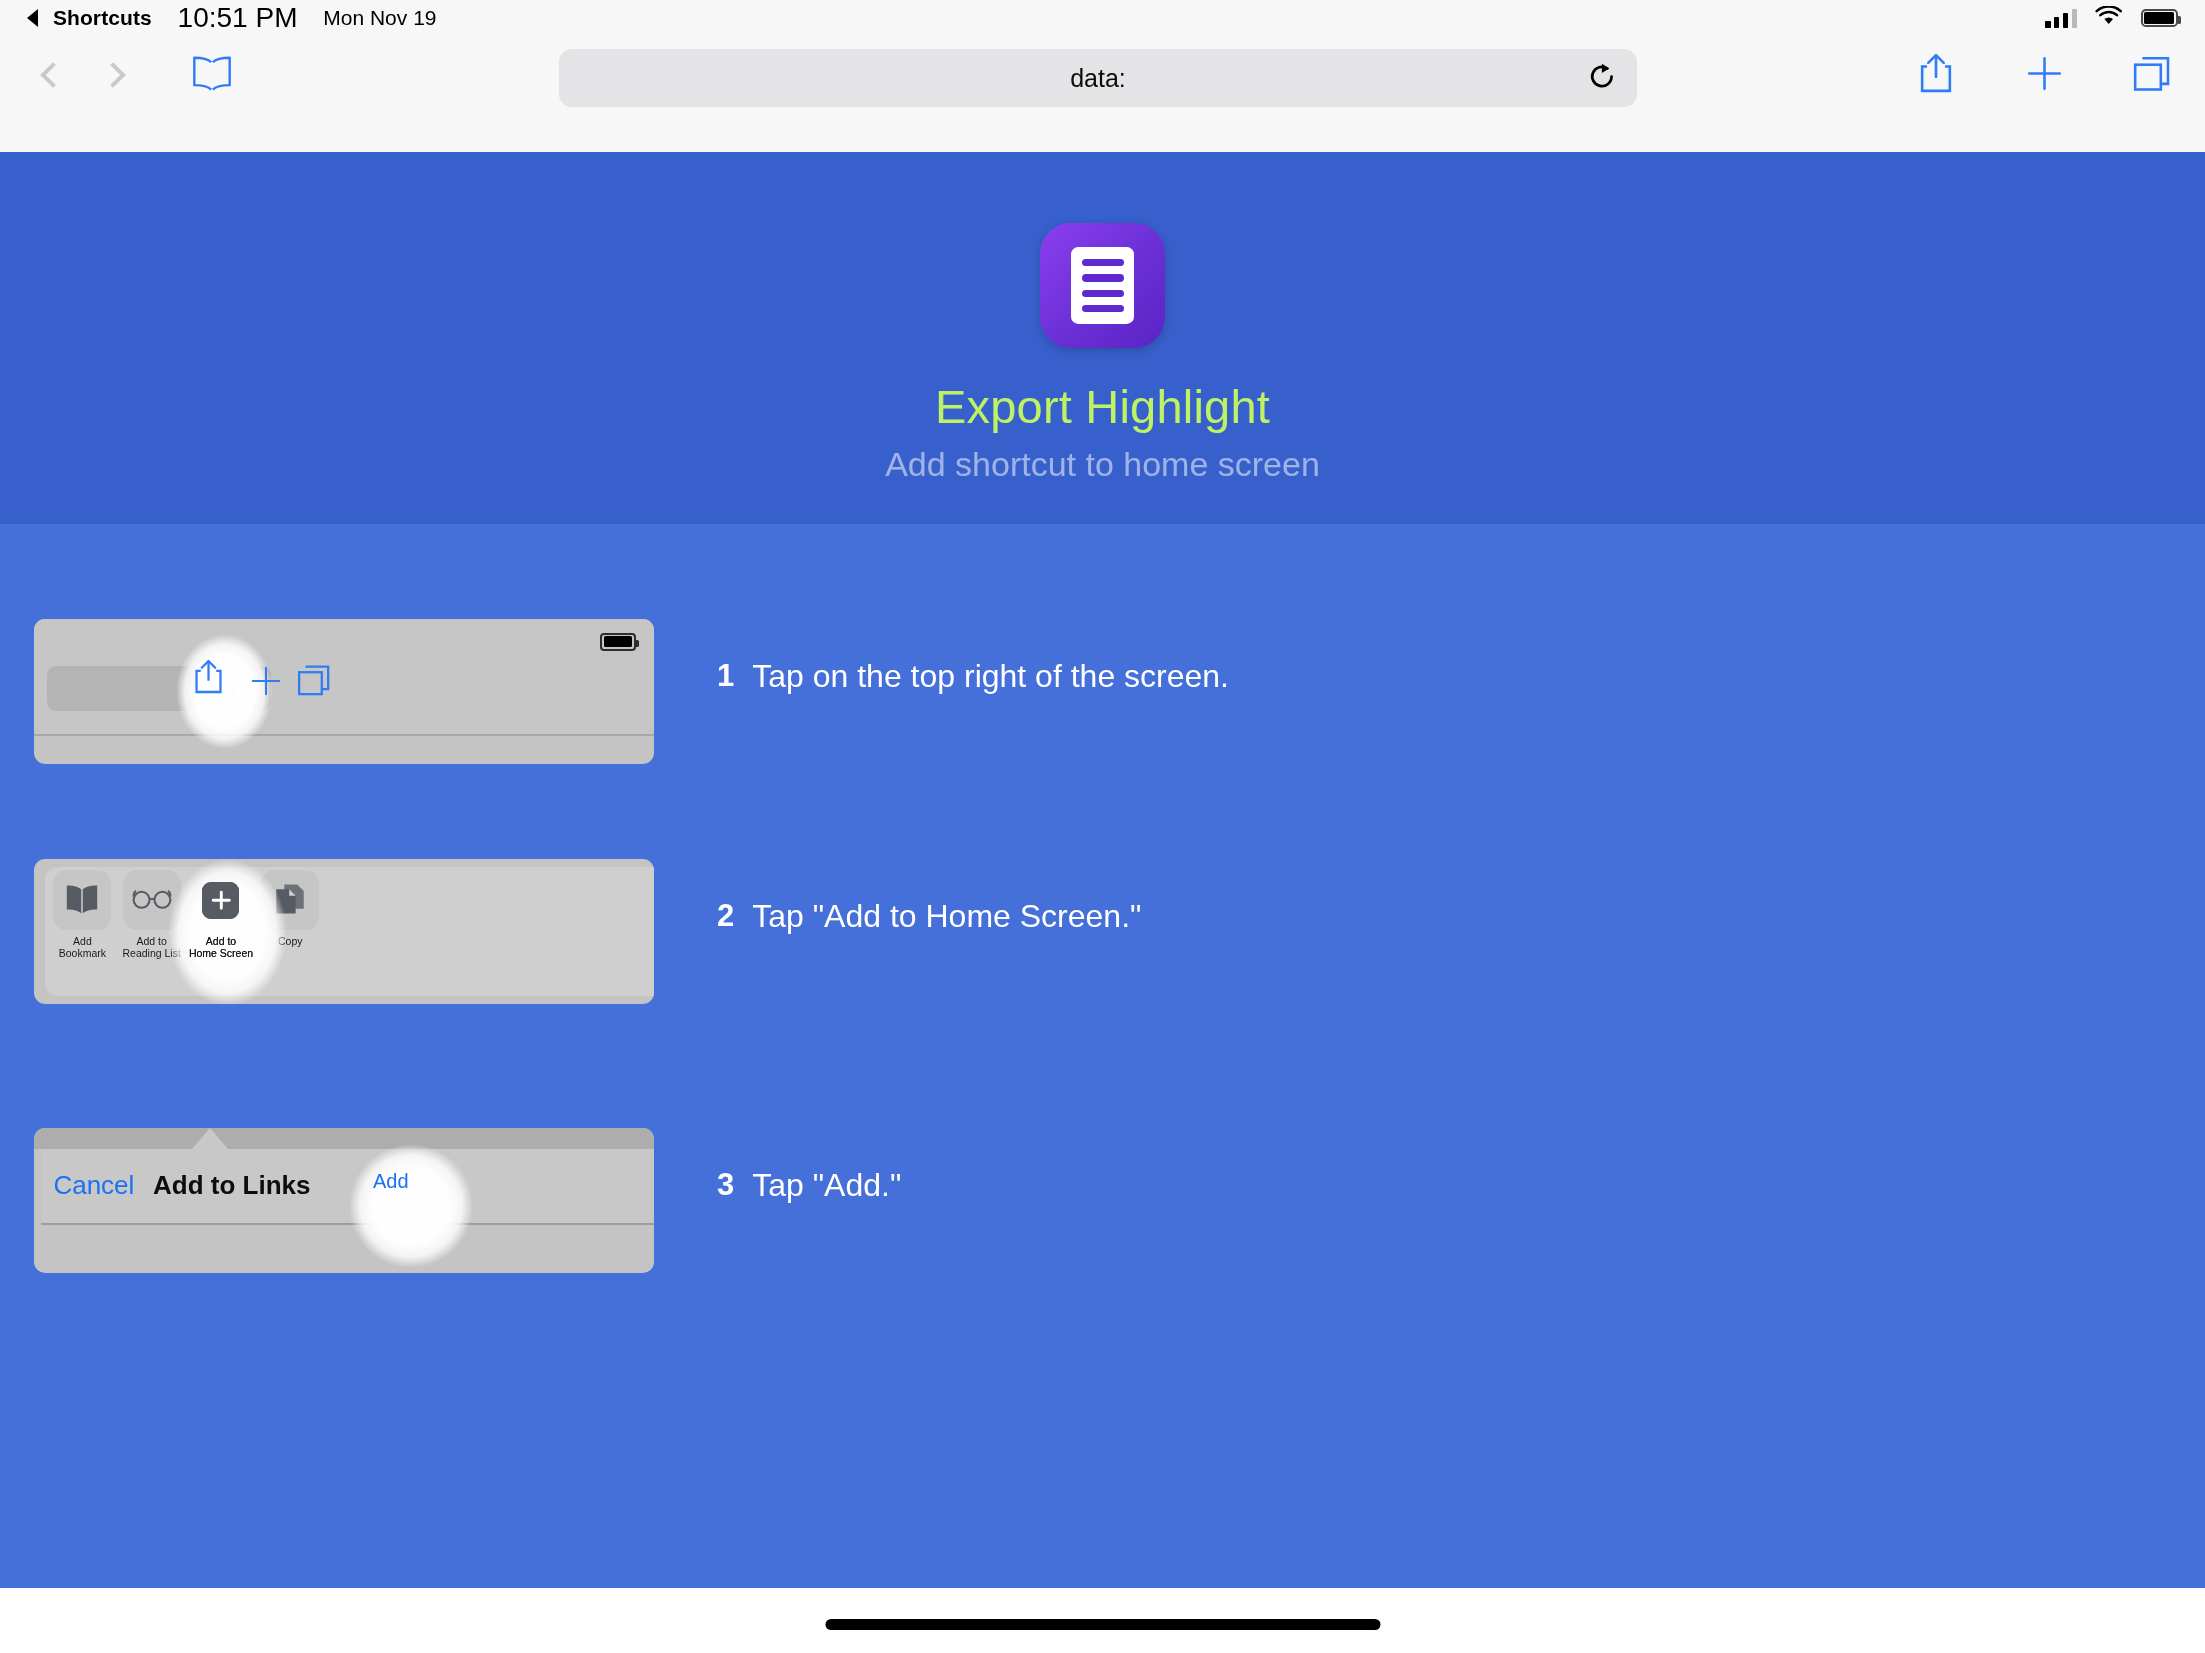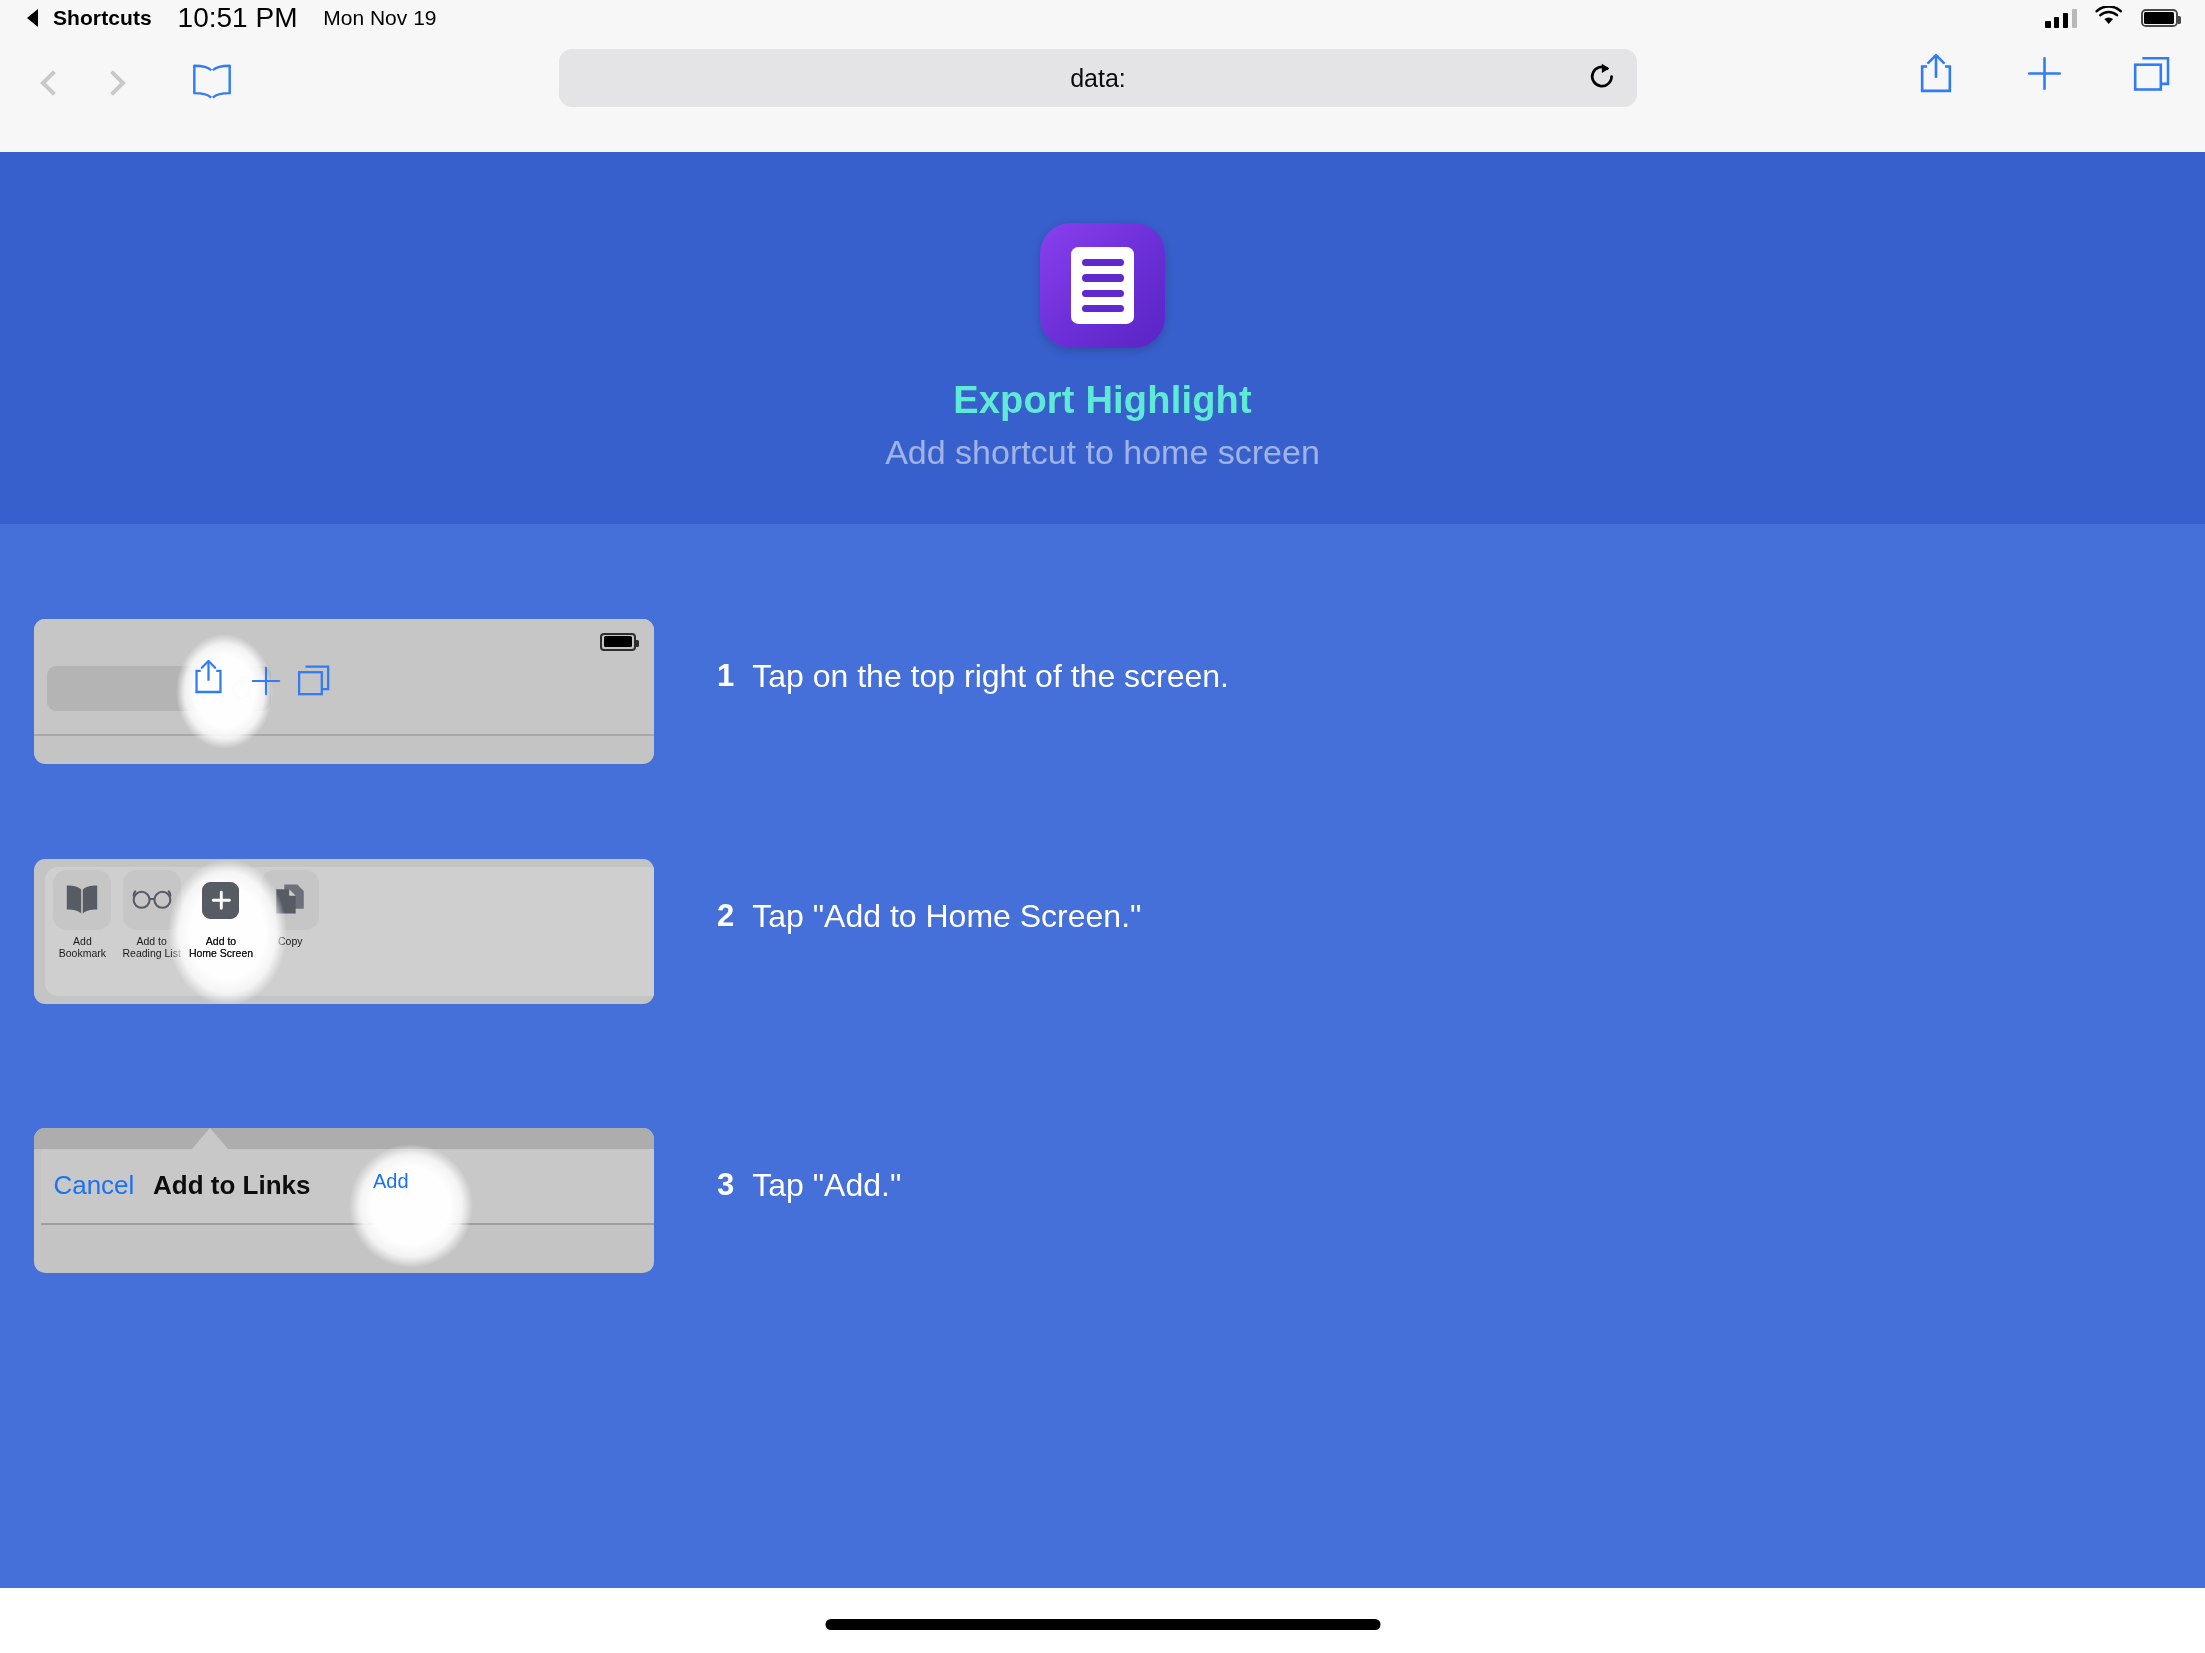--- a/index.html
+++ b/index.html
@@ -39,21 +39,21 @@
   .batt i{ display:block; width:100%; height:100%; background:#000; border-radius:1.6px;}
   .batt:after{ content:""; position:absolute; right:-5.7px; top:5.7px; width:3.2px;height:7.3px;
     background:#4a4a4a; border-radius:0 1.6px 1.6px 0;}
 
   
   .chrome{
     position:absolute; top:36px; left:0; width:2205px; height:115px;
     background:#f7f7f7;
   }
   .chrome-row{
-    position:relative; height:77px; display:flex; align-items:flex-end;
+    position:relative; height:77px; display:flex; align-items:center;
   }
   .nav-btn{
     width:60px;height:60px; display:flex;align-items:center;justify-content:center;
   }
   .nav-btn.first{ margin-left:22.6px; }
   .chev{ width:18px;height:18px; border-left:4px solid #c9c9c9; border-bottom:4px solid #c9c9c9;}
   .chev.left{ transform:rotate(45deg); }
   .chev.right{ transform:rotate(-135deg); }
   .book-btn{ margin-left:37px; width:65px;height:60px; display:flex;align-items:center;justify-content:center;}
 
@@ -100,21 +100,21 @@
     background:linear-gradient(135deg,#8b3ff0 0%,#6a2fd6 55%,#5a24c4 100%);
     display:flex;align-items:center;justify-content:center;
     box-shadow:0 2.4px 8px rgba(0,0,0,.18);
   }
   .doc{
     width:63px; height:77px; background:#fff; border-radius:7.3px;
     display:flex;flex-direction:column; justify-content:center; align-items:center; gap:8px;
   }
   .doc i{ display:block; width:42px;height:7.3px; background:#5e2ad0; border-radius:4px;}
   .hero h1{
-    margin-top:31px; font-size:38px; font-weight:700; color:#5eead4; letter-spacing:0.2px;
+    margin-top:31px; font-size:47px; font-weight:400; color:#bef264; letter-spacing:0.2px;
   }
   .hero h2{
     margin-top:10.5px; font-size:34px; font-weight:400; color:rgba(255,255,255,.52);
   }
 
   
   .content{
     position:absolute; top:524px; left:0; width:2205px; height:1064px;
     background:#456fd9;
   }

